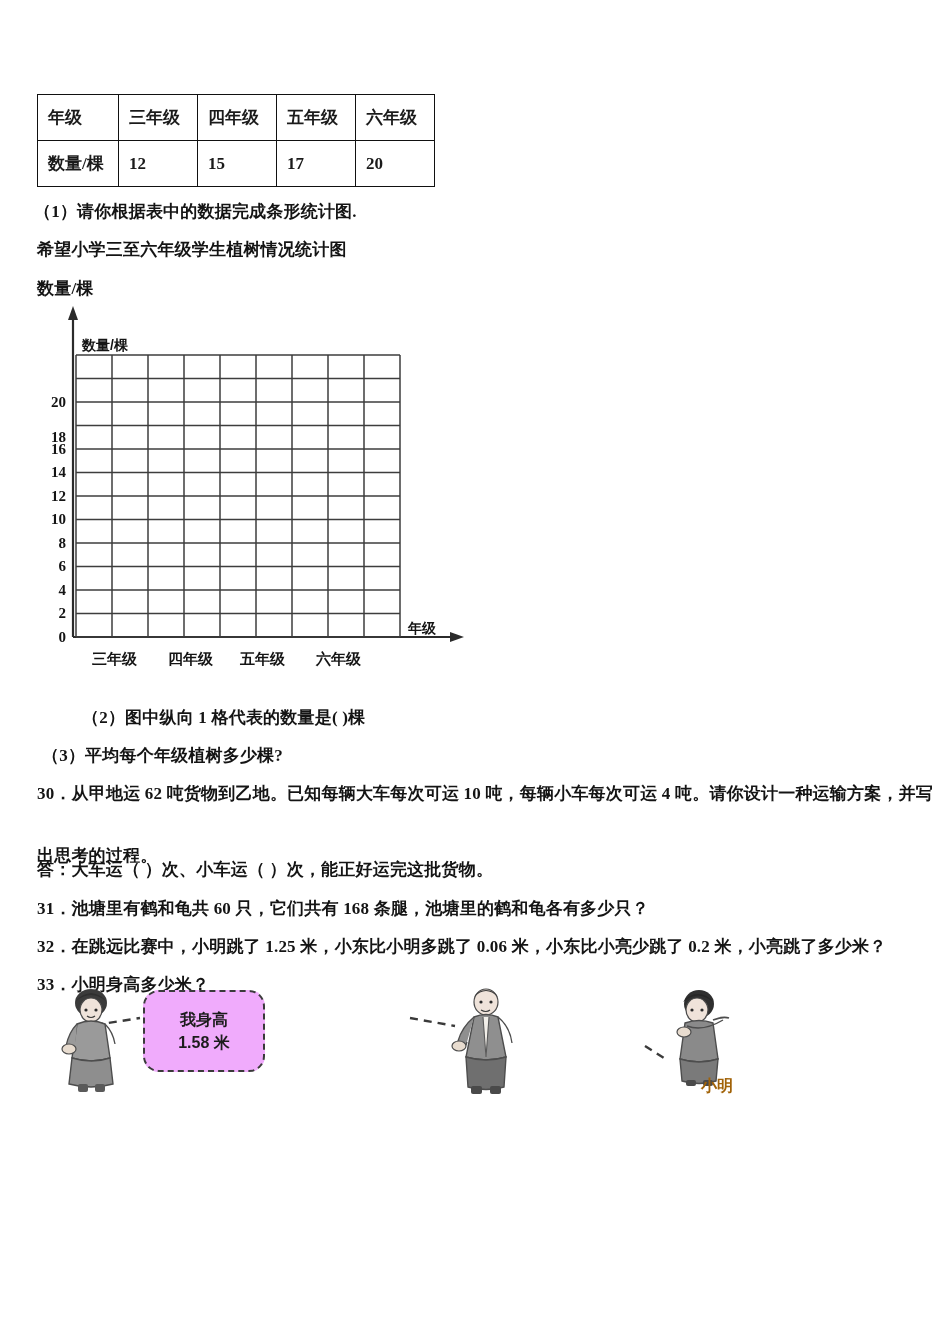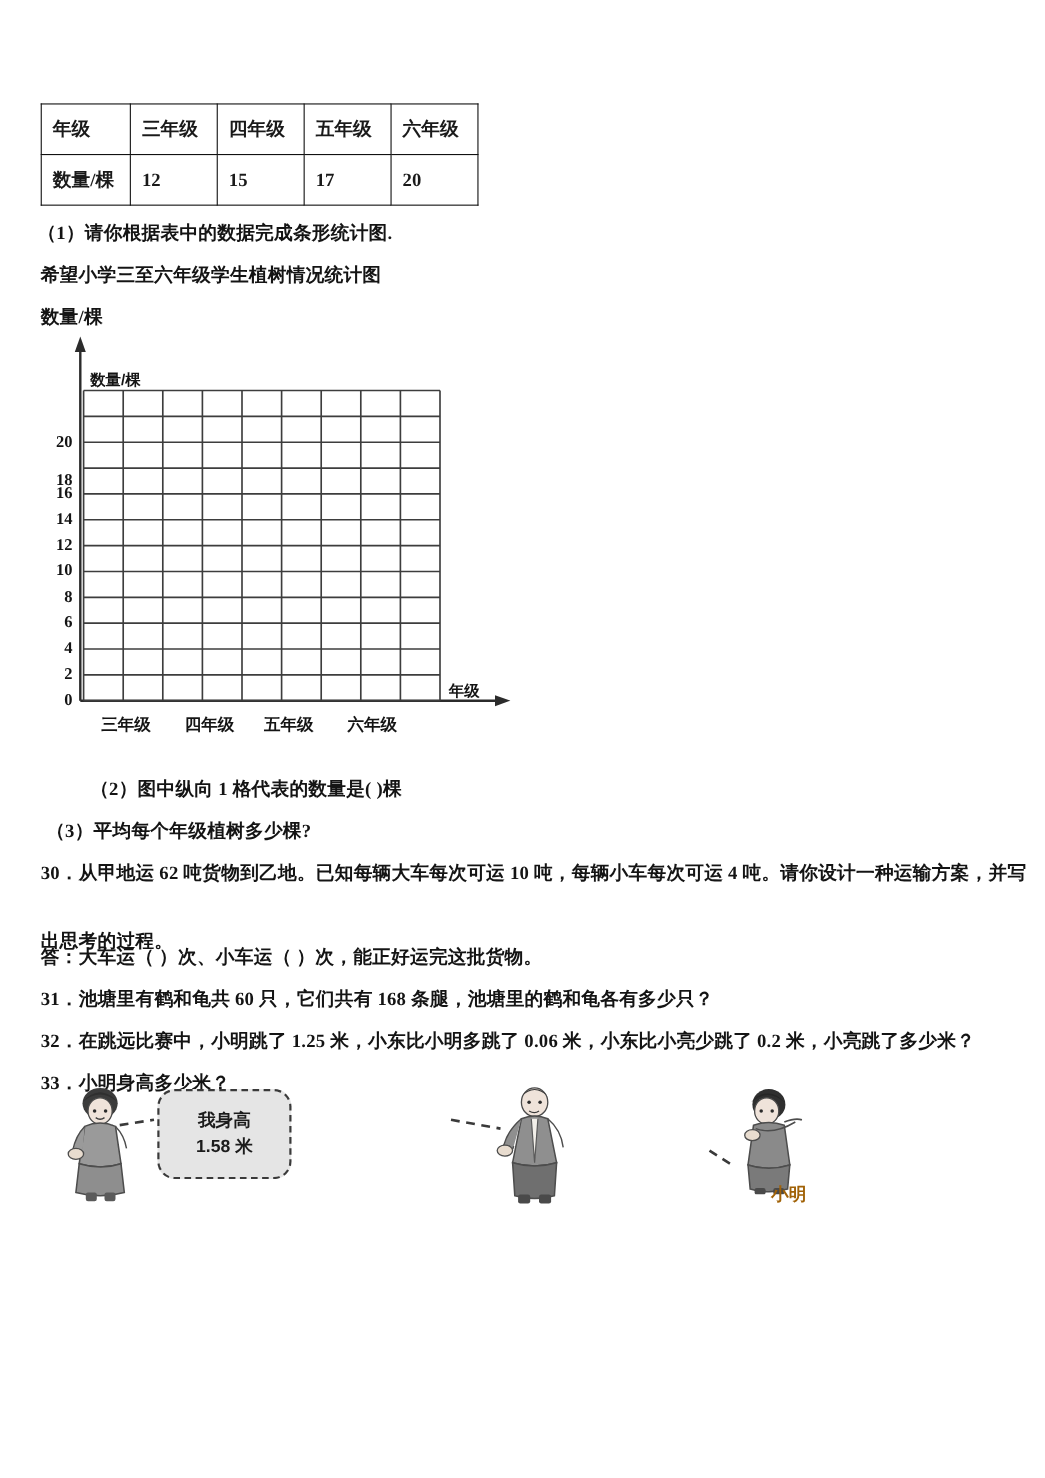--- a/index.html
+++ b/index.html
@@ -94,21 +94,21 @@
     position: absolute;
     left: 55px;
     top: 980px;
     width: 680px;
     height: 120px;
   }
   .bubble {
     position: absolute;
     border: 2.6px dashed #3a3a3a;
     border-radius: 16px;
-    background: #e5e5e5;
+    background: #f0abfc;
     display: flex;
     flex-direction: column;
     align-items: center;
     justify-content: center;
     font-family: "Liberation Sans", "DejaVu Sans", sans-serif;
     font-size: 16px;
     font-weight: 700;
     color: #1c1c1c;
     line-height: 1.45;
     text-align: center;

